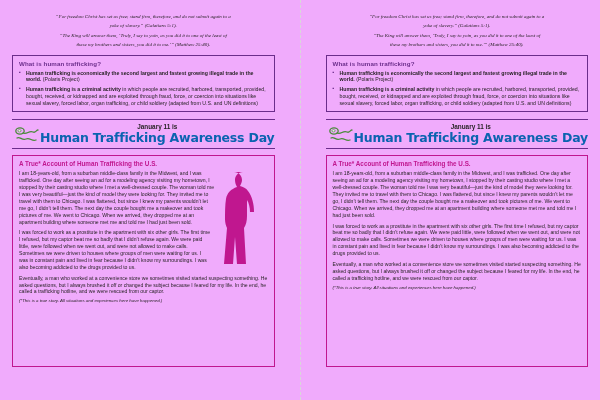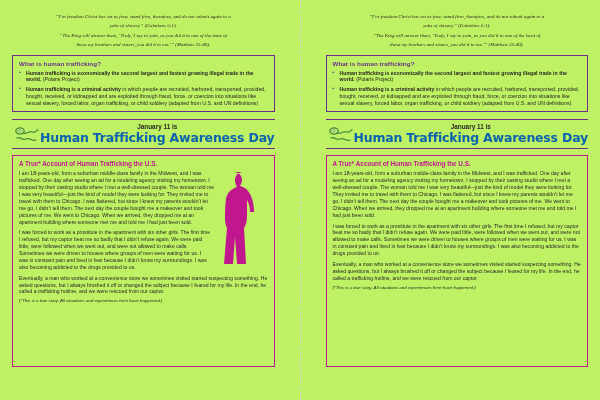--- a/index.html
+++ b/index.html
@@ -5,21 +5,21 @@
   * { box-sizing: border-box; }
   html, body {
     margin: 0; padding: 0;
     width: 600px; height: 400px;
     background: #ffffff;
     font-family: "Liberation Sans", sans-serif;
   }
   .page {
     width: 600px; height: 400px;
     display: flex;
-    background: #bef264;
+    background: #f0abfc;
     position: relative;
     gap: 27px;
   }
   .panel {
     width: 300px;
     height: 400px;
     padding: 14px 12px 8px 12px;
     position: relative;
   }
   .panel-inner {

